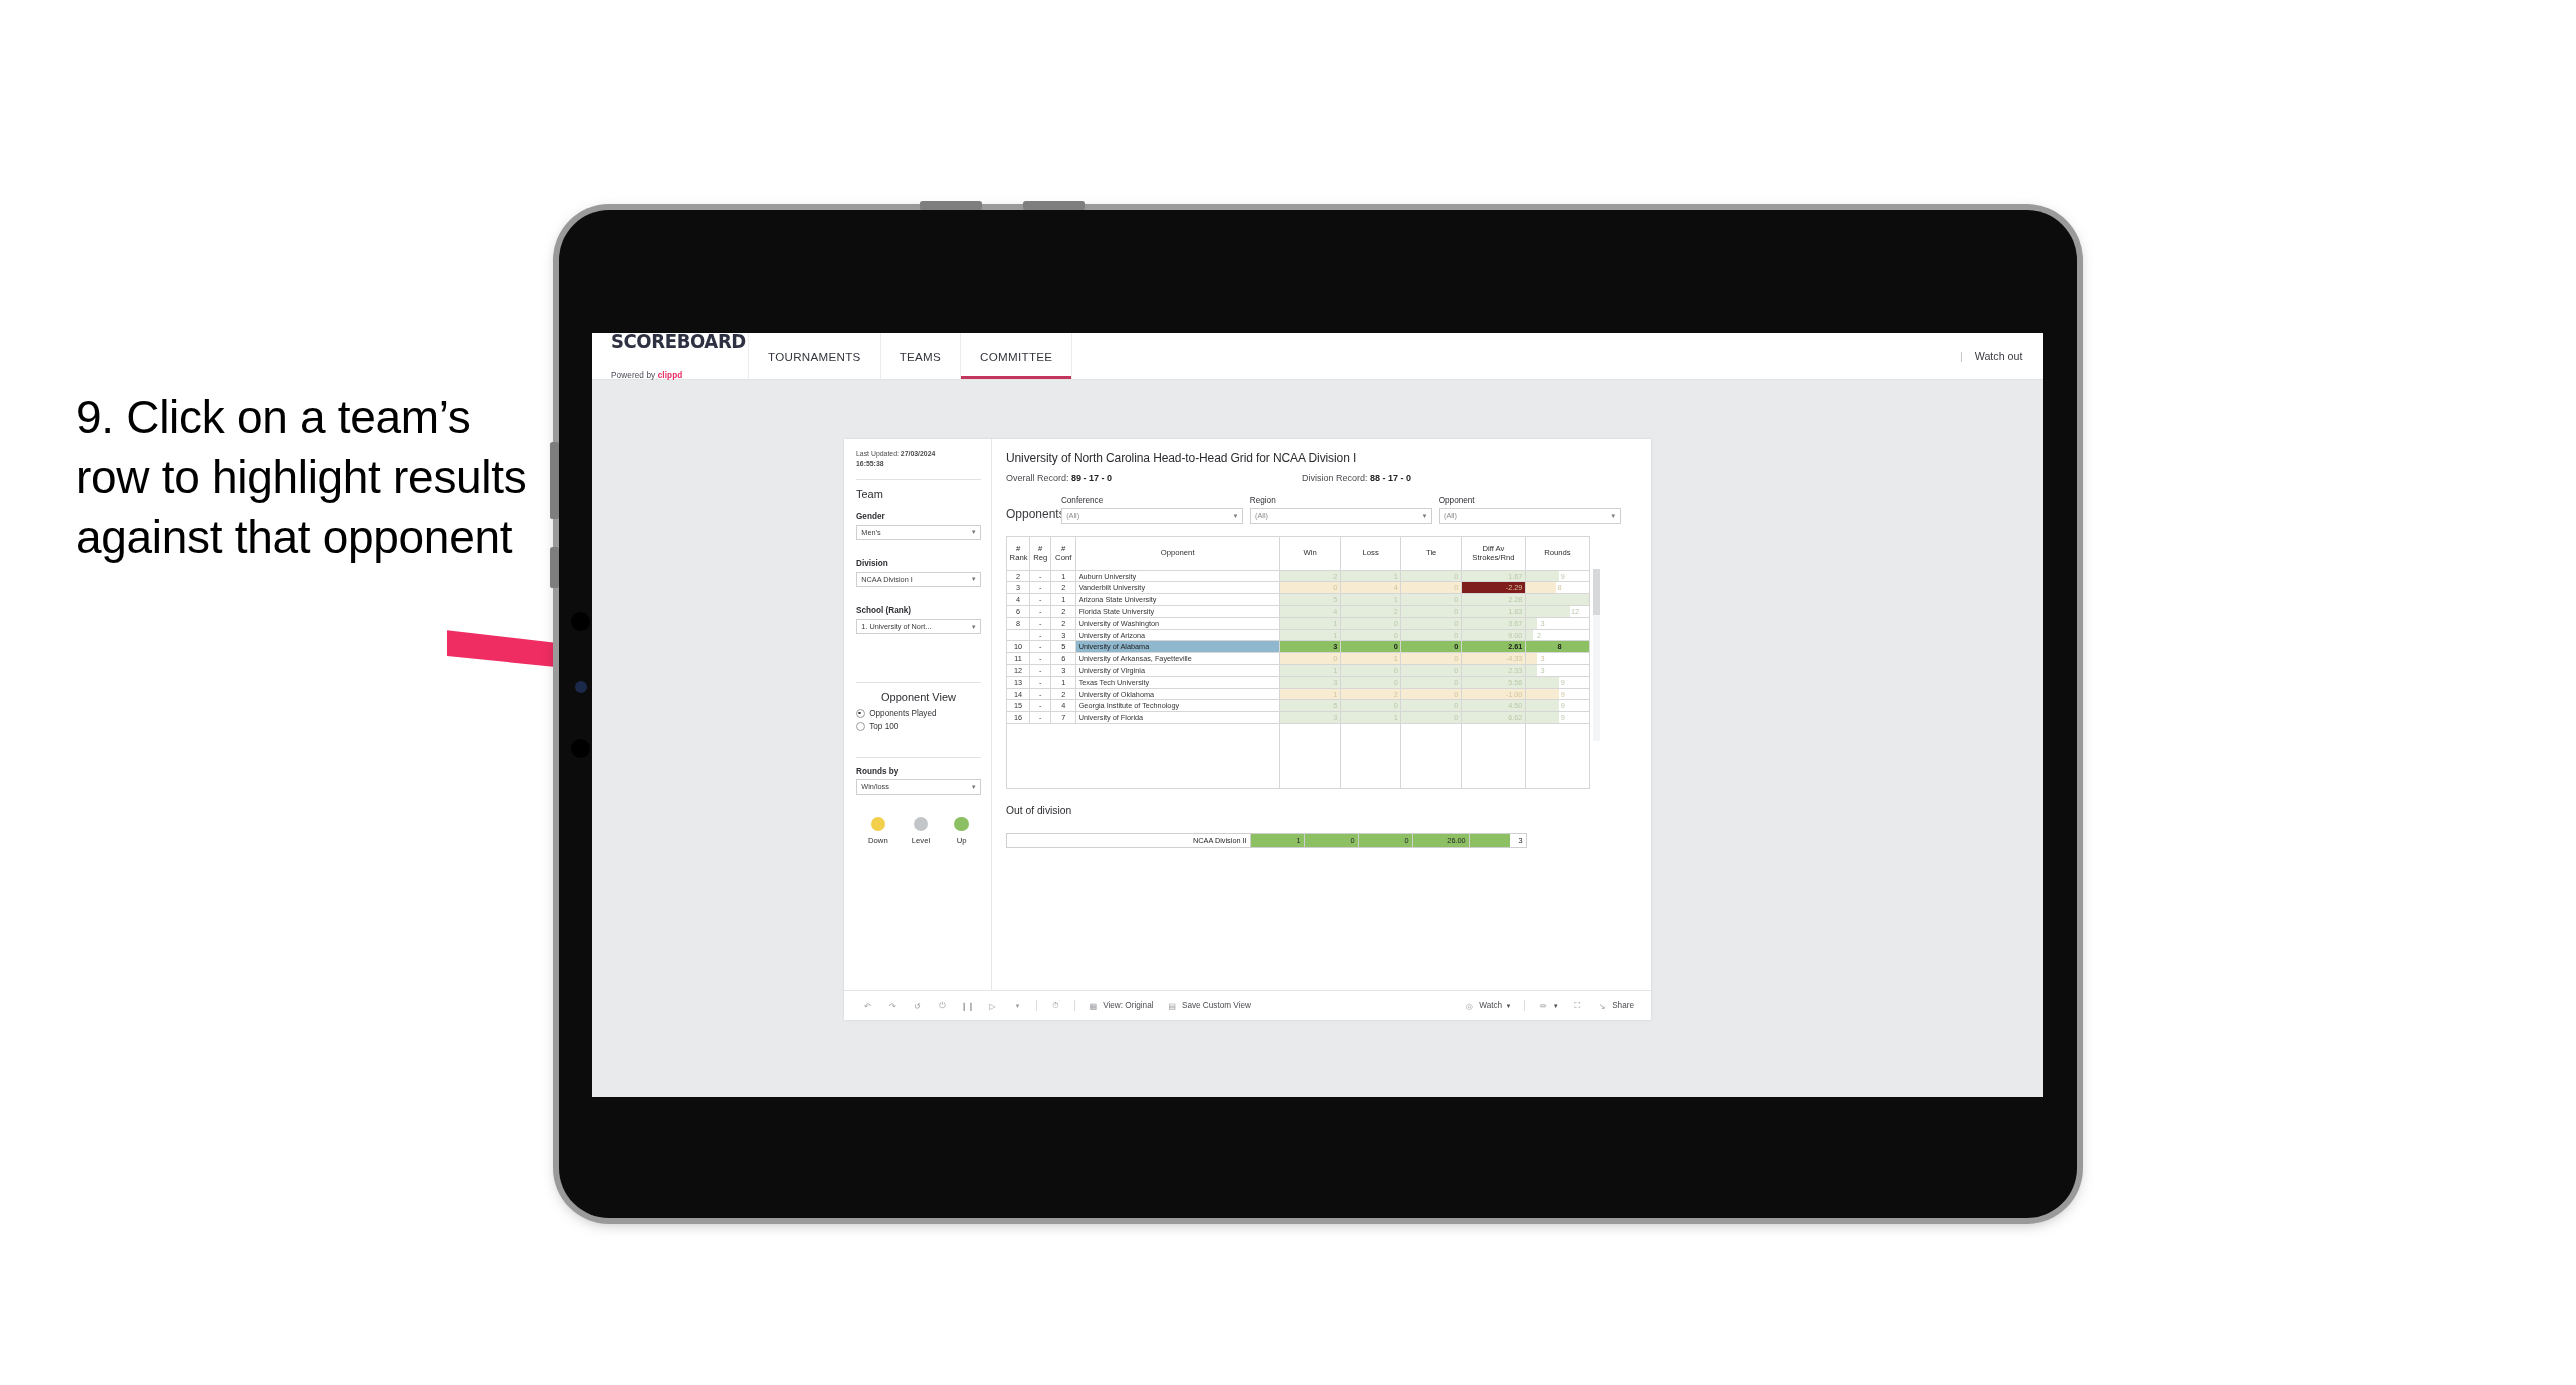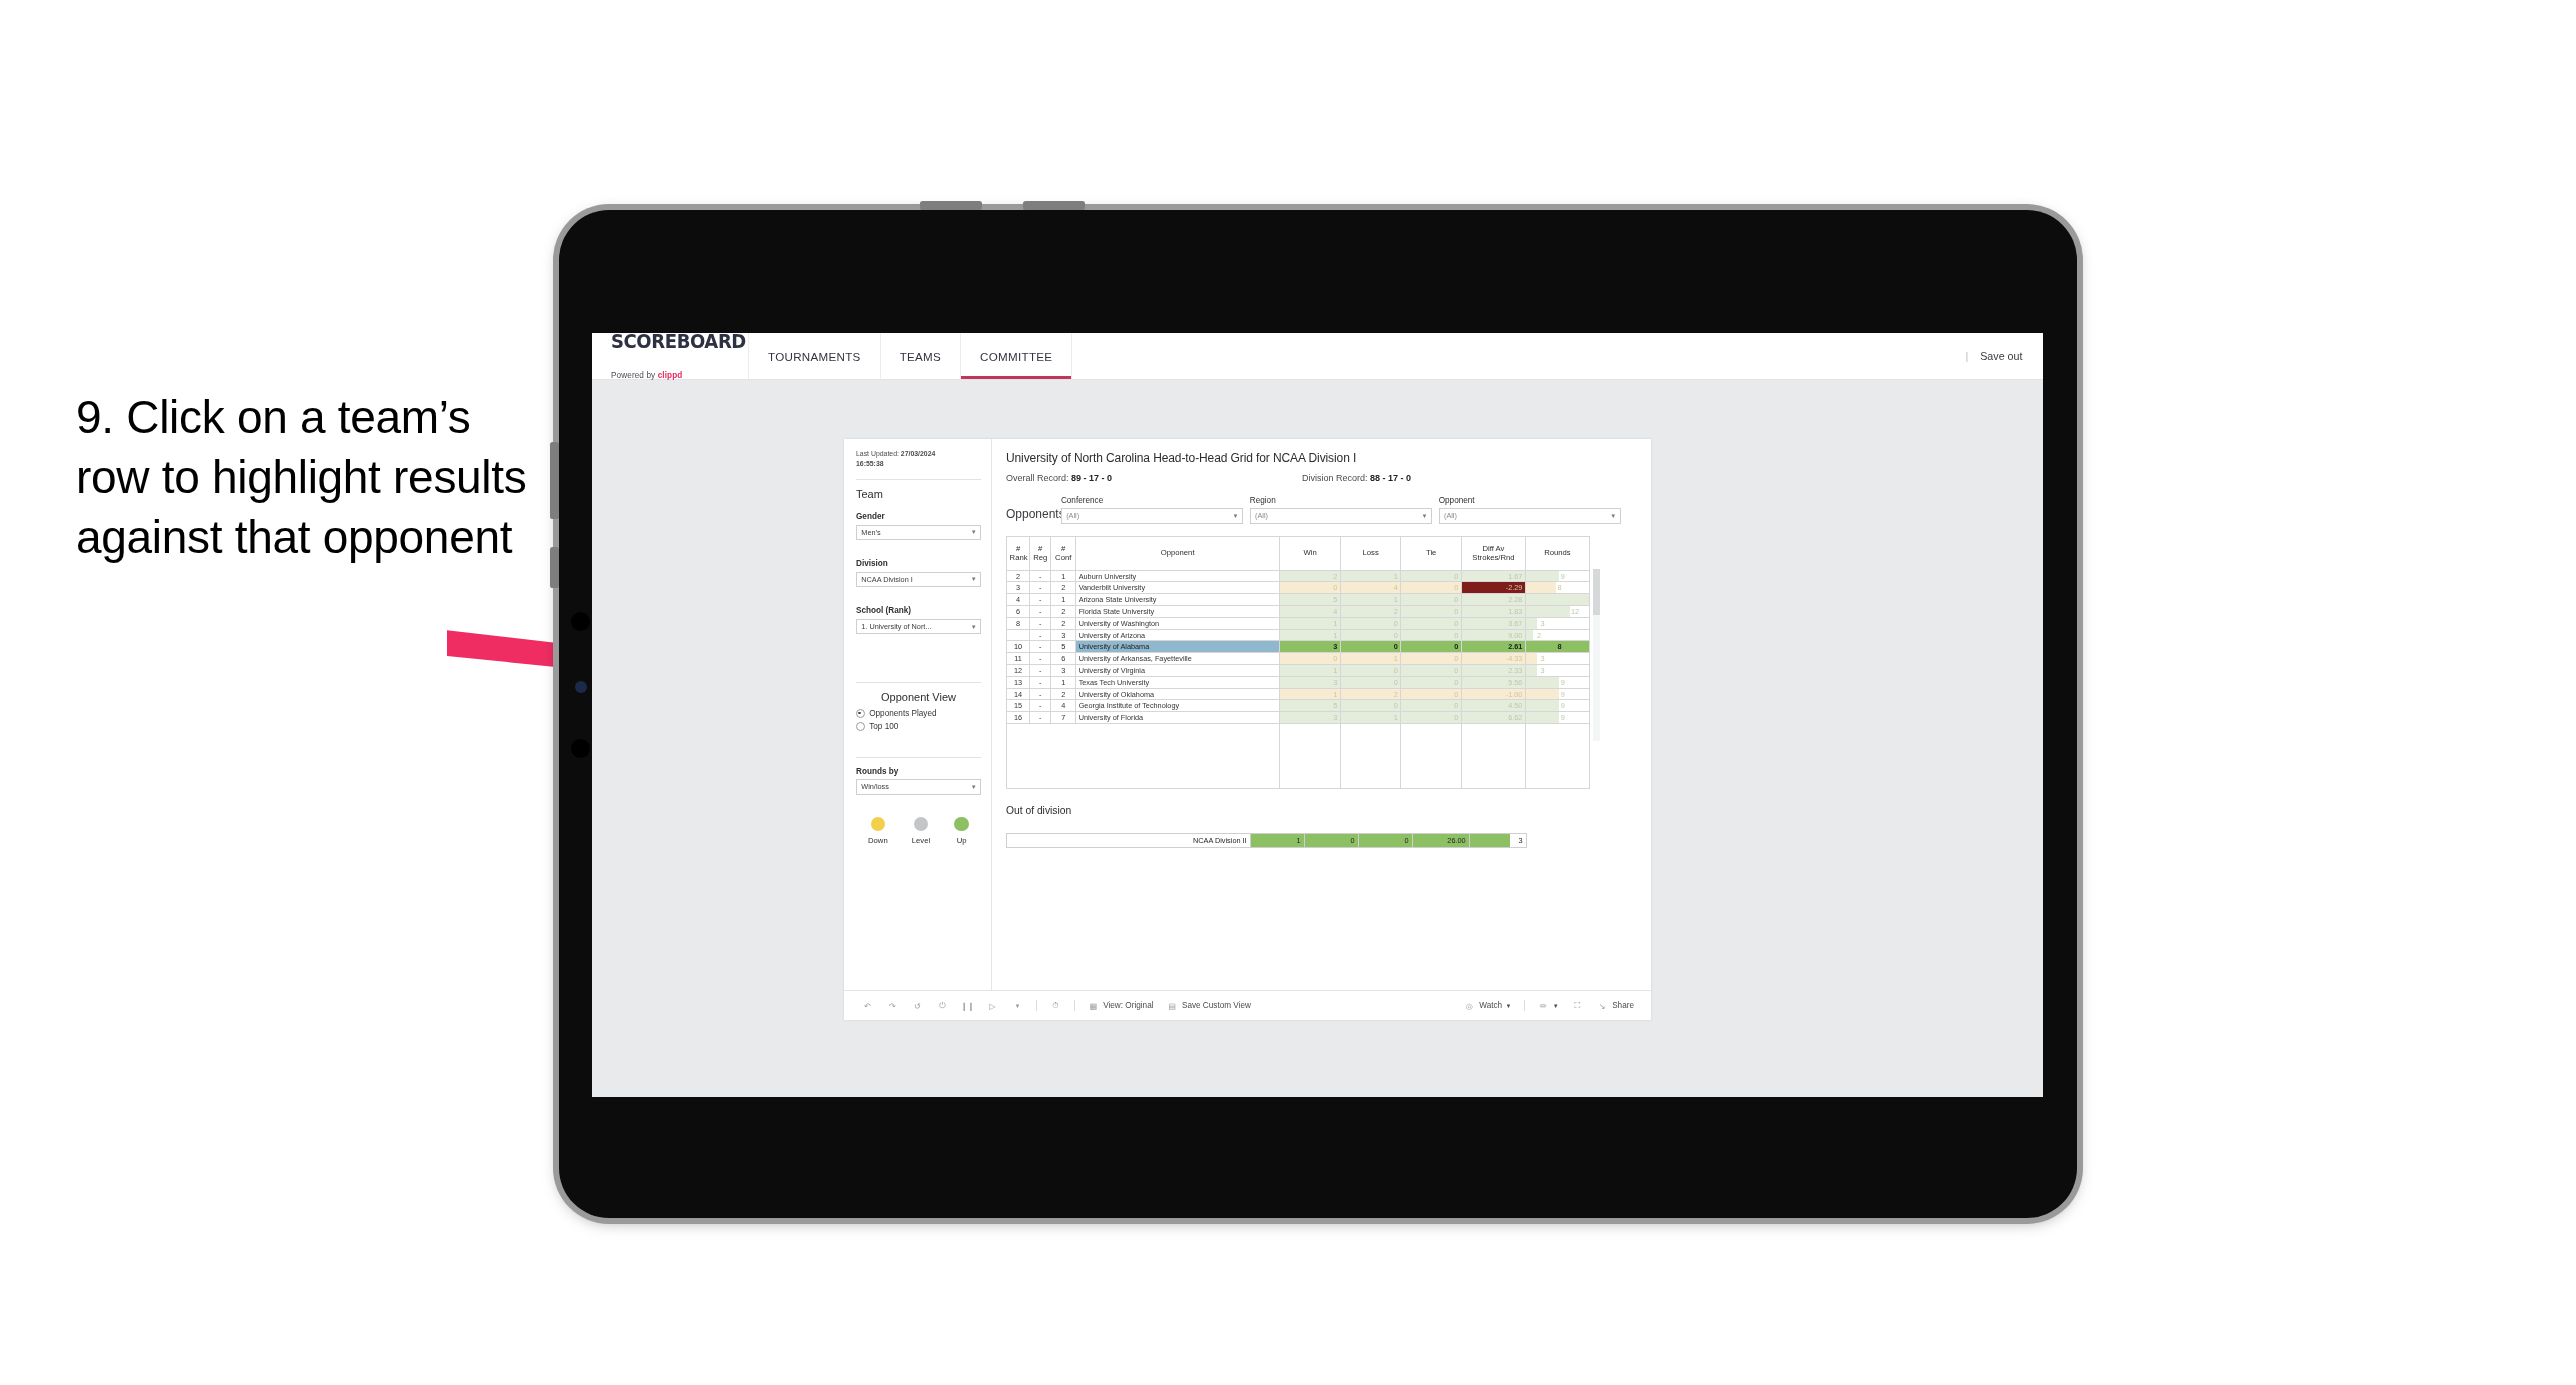--- a/index.html
+++ b/index.html
@@ -240,21 +240,21 @@
       <div id="topbar">
         <div id="logo-block">
           <div id="logo-main">SCOREBOARD</div>
           <div id="logo-sub"><span>Powered by </span><b>clippd</b></div>
         </div>
         <div class="topnav-item">TOURNAMENTS</div>
         <div class="topnav-item">TEAMS</div>
         <div class="topnav-item active">COMMITTEE</div>
         <div id="topbar-right">
           <span id="topbar-divider">|</span>
-          <span>Save out</span>
+          <span>Watch out</span>
         </div>
       </div>
 
 
       <div id="workspace">
         <div id="viz-card">
           <div id="viz-body">
 
             <div id="sidebar">
               <div id="last-updated">

